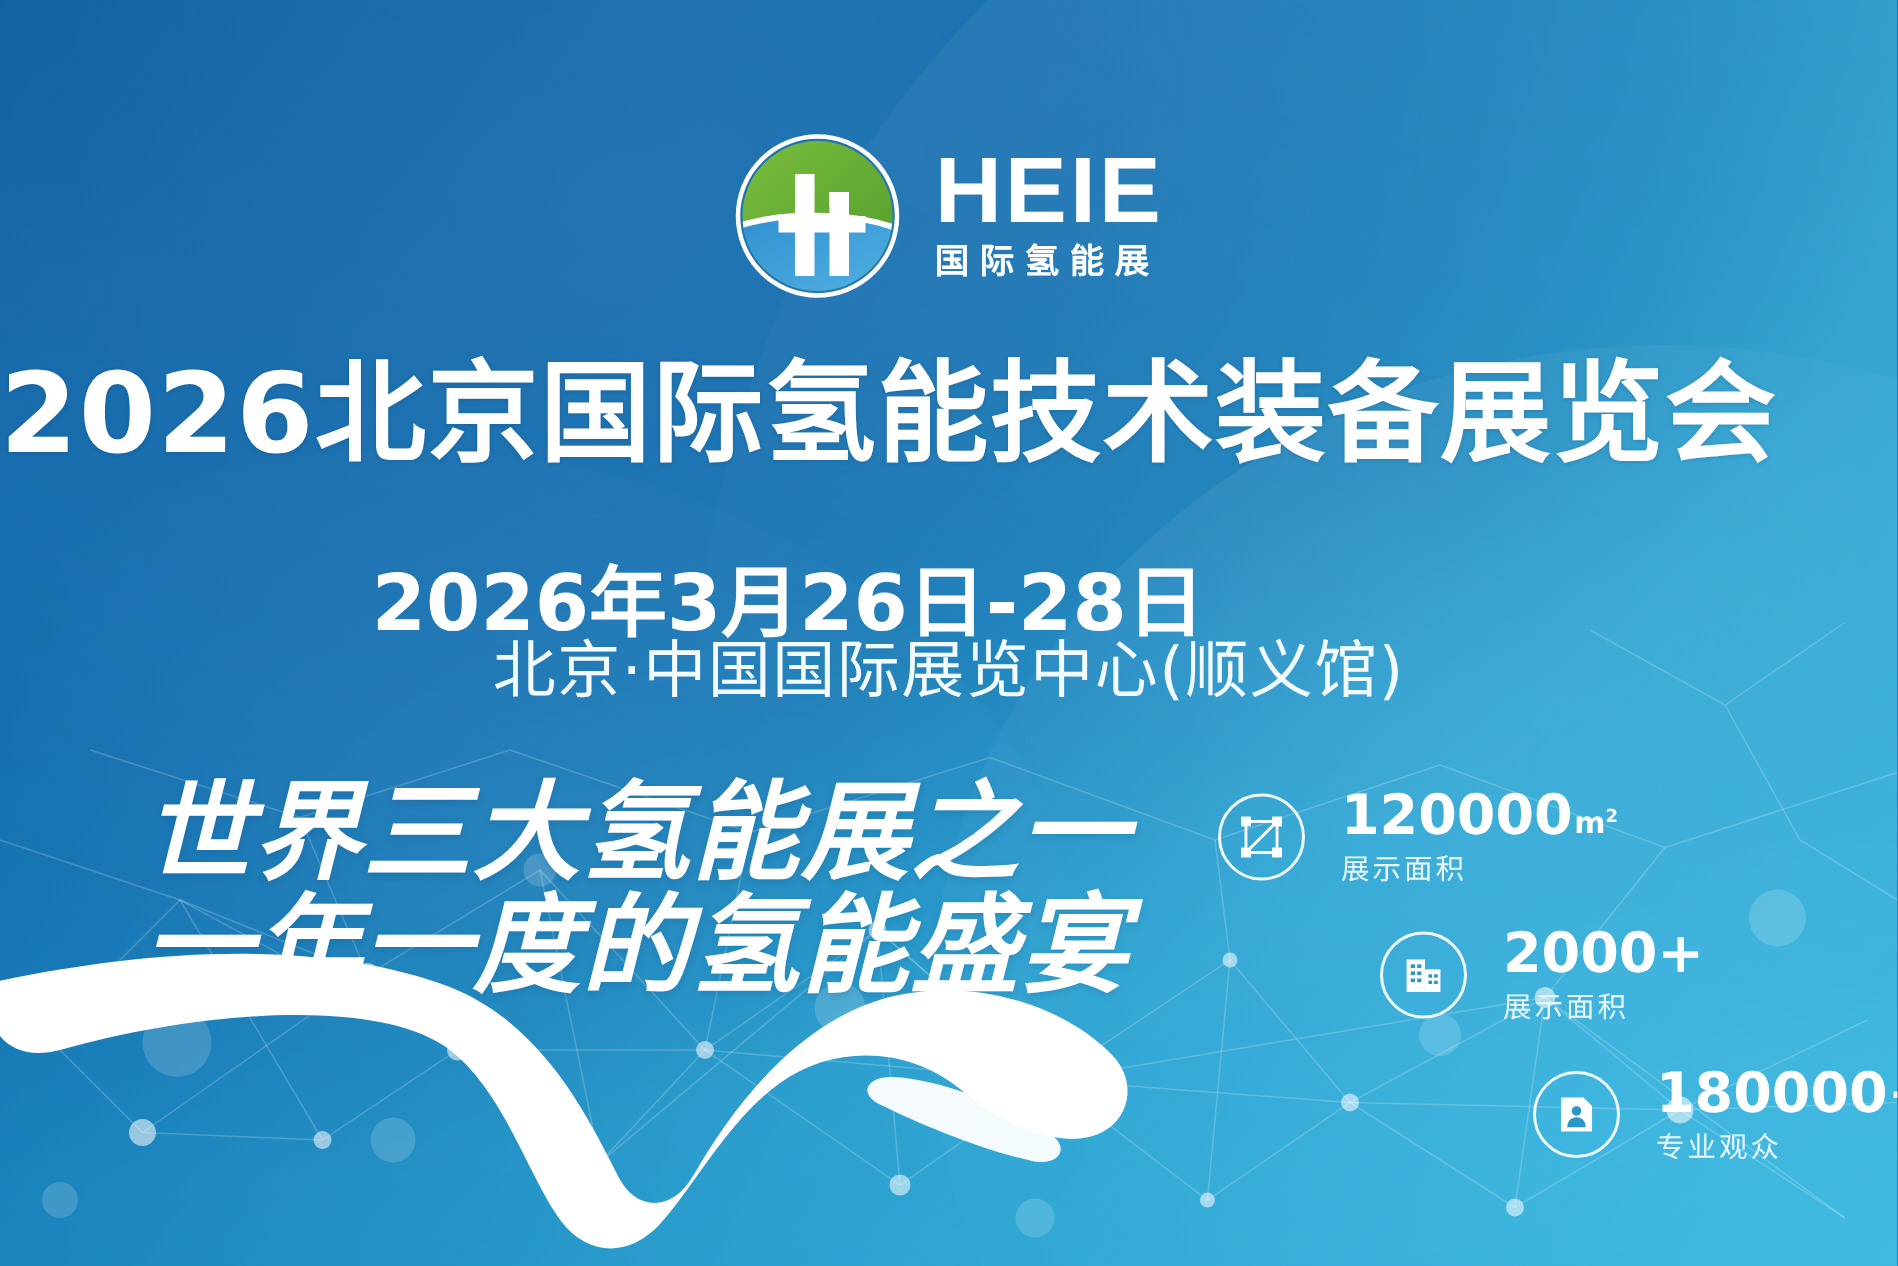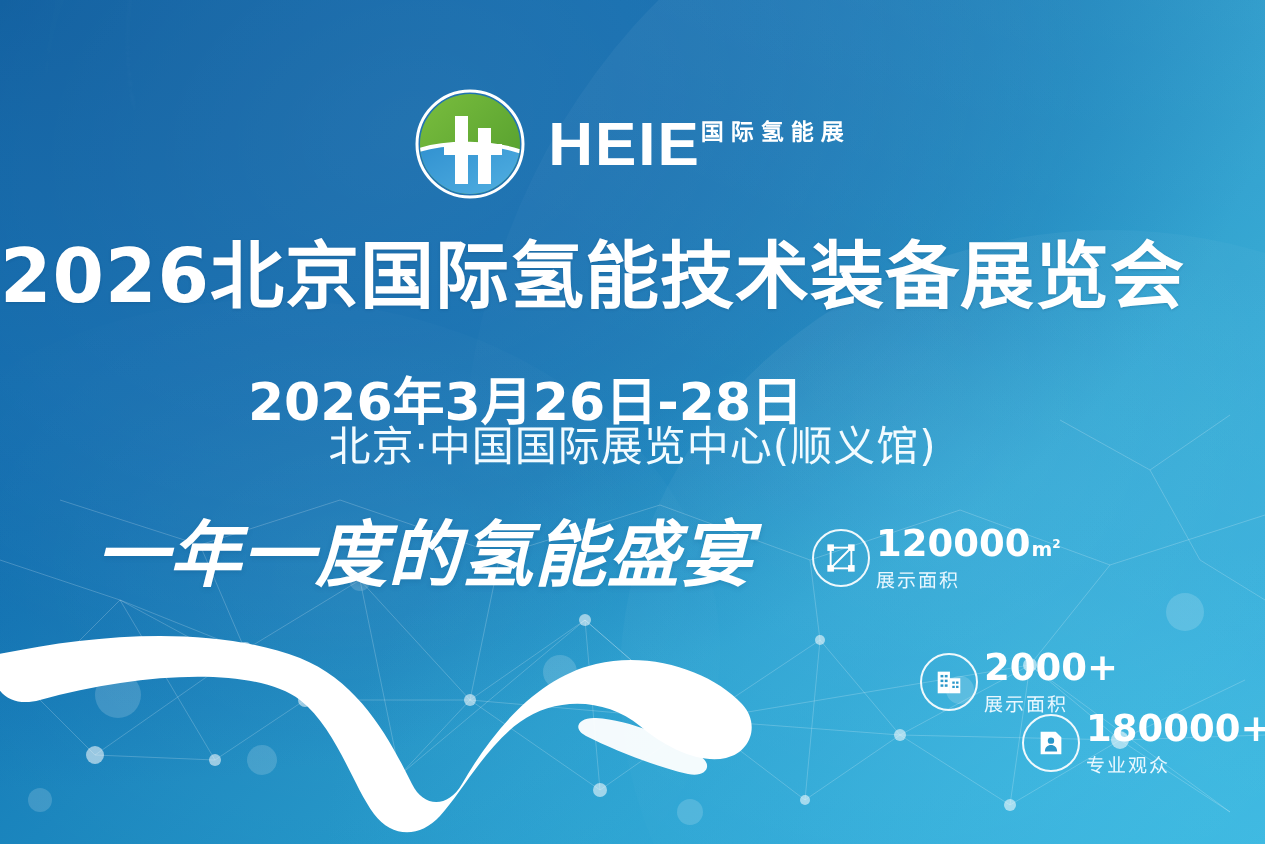--- a/index.html
+++ b/index.html
@@ -58,21 +58,21 @@
 
   
   .net{ position:absolute; left:0; top:0; width:1265px; height:844px; pointer-events:none; }
 
   
   #logo-block{
     position:absolute; left:0; top:88px; width:1265px;
     display:flex; align-items:center; justify-content:center; gap:22px;
   }
   #logo-mark{ width:112px; height:112px; flex:0 0 auto; }
-  #logo-word{ display:flex; }
+  #logo-word{ display:flex; flex-direction:column; }
   #logo-word-main{
     font-size:62px; font-weight:700; color:#ffffff; line-height:0.95;
     letter-spacing:2px; font-family:"Liberation Sans",sans-serif;
   }
   #logo-word-sub{
     font-size:23px; font-weight:700; color:#ffffff; line-height:1.25;
     letter-spacing:7px; margin-top:3px;
     font-family:"DejaVu Sans","Liberation Sans",sans-serif;
   }
 
@@ -106,23 +106,23 @@
     font-style:italic; line-height:1.04; letter-spacing:1px;
     font-family:"DejaVu Sans","Liberation Sans",sans-serif;
     text-shadow:0 2px 5px rgba(8,70,120,0.18);
   }
   .slogan-line-2{ }
 
   
   #ribbon{ position:absolute; left:0; top:600px; width:760px; height:244px; pointer-events:none; }
 
   
-  .stat{ position:absolute; display:flex; align-items:center; gap:6px; }
+  .stat{ position:absolute; display:flex; align-items:center; gap:24px; }
   #stat-0{ left:812px; top:525px; }
-  #stat-1{ left:920px; top:617px;margin-top:32px; }
+  #stat-1{ left:920px; top:617px; }
   #stat-2{ left:1022px; top:710px; }
 
   .stat-icon{
     width:58px; height:58px; flex:0 0 auto;
     border:2px solid rgba(255,255,255,0.92);
     border-radius:50%;
     display:flex; align-items:center; justify-content:center;
   }
   .stat-text{ display:flex; flex-direction:column; line-height:1; }
   .stat-value{
@@ -221,20 +221,21 @@
       <div id="logo-word-sub">国际氢能展</div>
     </div>
   </div>
 
   <div id="main-title">2026北京国际氢能技术装备展览会</div>
 
   <div id="event-date">2026年3月26日-28日</div>
   <div id="event-venue">北京·中国国际展览中心(顺义馆)</div>
 
   <div id="slogan">
+    <div class="slogan-line slogan-line-1">世界三大氢能展之一</div>
     <div class="slogan-line slogan-line-2">一年一度的氢能盛宴</div>
   </div>
 
   <svg id="ribbon" viewBox="0 0 760 244">
     <path fill="#ffffff" d="
       M-10 56
       C 90 34, 210 24, 300 58
       C 360 82, 390 140, 412 184
       C 424 208, 448 208, 462 184
       C 492 132, 536 78, 596 64

